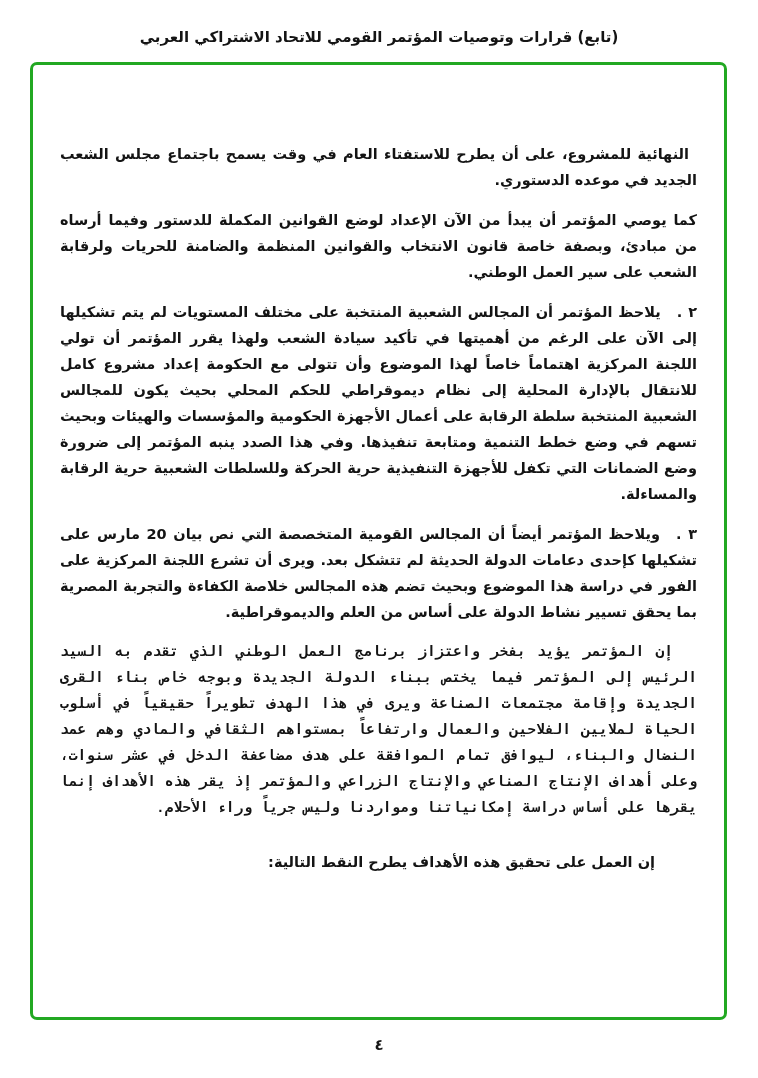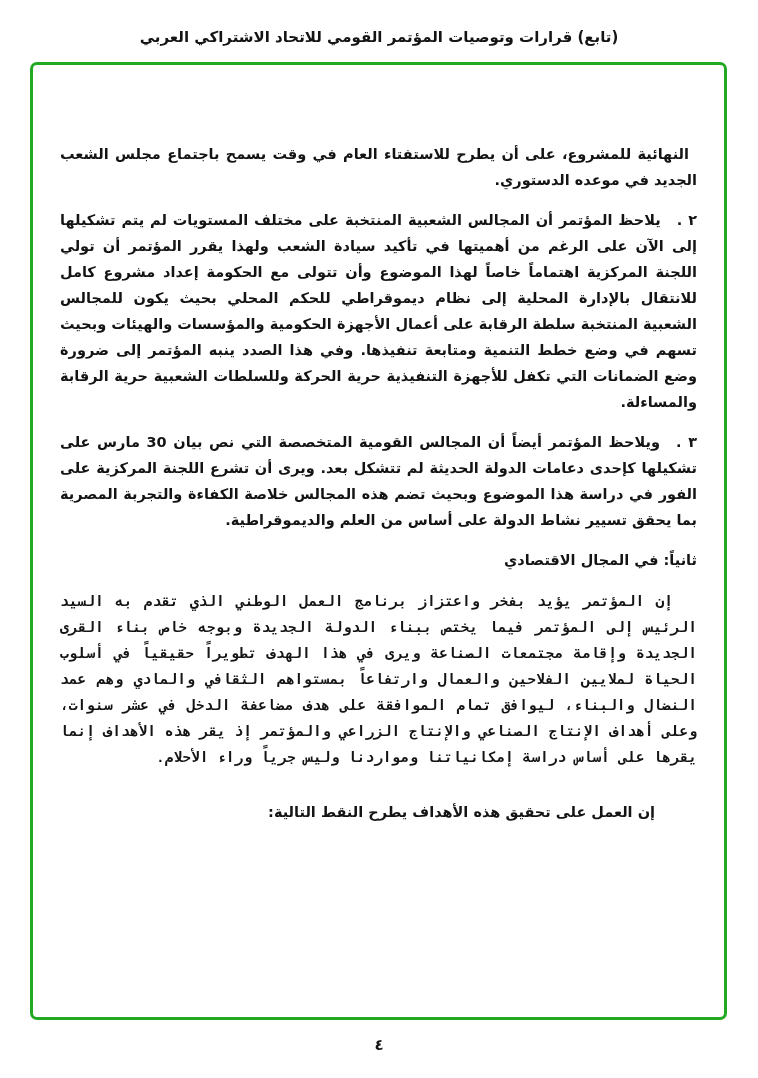--- a/index.html
+++ b/index.html
@@ -87,26 +87,26 @@
 <body>
 
 <div class="page">
 
   <div class="header-title">(تابع) قرارات وتوصيات المؤتمر القومي للاتحاد الاشتراكي العربي</div>
 
   <div class="content-frame">
 
     <p class="para indent-sm">النهائية للمشروع، على أن يطرح للاستفتاء العام في وقت يسمح باجتماع مجلس الشعب الجديد في موعده الدستوري.</p>
 
+    <p class="para">كما يوصي المؤتمر أن يبدأ من الآن الإعداد لوضع القوانين المكملة للدستور وفيما أرساه من مبادئ، وبصفة خاصة قانون الانتخاب والقوانين المنظمة والضامنة للحريات ولرقابة الشعب على سير العمل الوطني.</p>
 
     <p class="para numbered-item"><span class="item-marker">٢ .</span><span>يلاحظ المؤتمر أن المجالس الشعبية المنتخبة على مختلف المستويات لم يتم تشكيلها إلى الآن على الرغم من أهميتها في تأكيد سيادة الشعب ولهذا يقرر المؤتمر أن تولي اللجنة المركزية اهتماماً خاصاً لهذا الموضوع وأن تتولى مع الحكومة إعداد مشروع كامل للانتقال بالإدارة المحلية إلى نظام ديموقراطي للحكم المحلي بحيث يكون للمجالس الشعبية المنتخبة سلطة الرقابة على أعمال الأجهزة الحكومية والمؤسسات والهيئات وبحيث تسهم في وضع خطط التنمية ومتابعة تنفيذها. وفي هذا الصدد ينبه المؤتمر إلى ضرورة وضع الضمانات التي تكفل للأجهزة التنفيذية حرية الحركة وللسلطات الشعبية حرية الرقابة والمساءلة.</span></p>
 
-    <p class="para numbered-item"><span class="item-marker">٣ .</span><span>ويلاحظ المؤتمر أيضاً أن المجالس القومية المتخصصة التي نص بيان 30 مارس على تشكيلها كإحدى دعامات الدولة الحديثة لم تتشكل بعد. ويرى أن تشرع اللجنة المركزية على الفور في دراسة هذا الموضوع وبحيث تضم هذه المجالس خلاصة الكفاءة والتجربة المصرية بما يحقق تسيير نشاط الدولة على أساس من العلم والديموقراطية.</span></p>
+    <p class="para numbered-item"><span class="item-marker">٣ .</span><span>ويلاحظ المؤتمر أيضاً أن المجالس القومية المتخصصة التي نص بيان 20 مارس على تشكيلها كإحدى دعامات الدولة الحديثة لم تتشكل بعد. ويرى أن تشرع اللجنة المركزية على الفور في دراسة هذا الموضوع وبحيث تضم هذه المجالس خلاصة الكفاءة والتجربة المصرية بما يحقق تسيير نشاط الدولة على أساس من العلم والديموقراطية.</span></p>
 
-    <div class="section-heading">ثانياً: في المجال الاقتصادي</div>
 
     <p class="para indent-md">إن المؤتمر يؤيد بفخر واعتزاز برنامج العمل الوطني الذي تقدم به السيد الرئيس إلى المؤتمر فيما يختص ببناء الدولة الجديدة وبوجه خاص بناء القرى الجديدة وإقامة مجتمعات الصناعة ويرى في هذا الهدف تطويراً حقيقياً في أسلوب الحياة لملايين الفلاحين والعمال وارتفاعاً بمستواهم الثقافي والمادي وهم عمد النضال والبناء، ليوافق تمام الموافقة على هدف مضاعفة الدخل في عشر سنوات، وعلى أهداف الإنتاج الصناعي والإنتاج الزراعي والمؤتمر إذ يقر هذه الأهداف إنما يقرها على أساس دراسة إمكانياتنا ومواردنا وليس جرياً وراء الأحلام.</p>
 
     <p class="para indent-lg closing-line">إن العمل على تحقيق هذه الأهداف يطرح النقط التالية:</p>
 
   </div>
 
   <div class="page-number">٤</div>
 
 </div>

